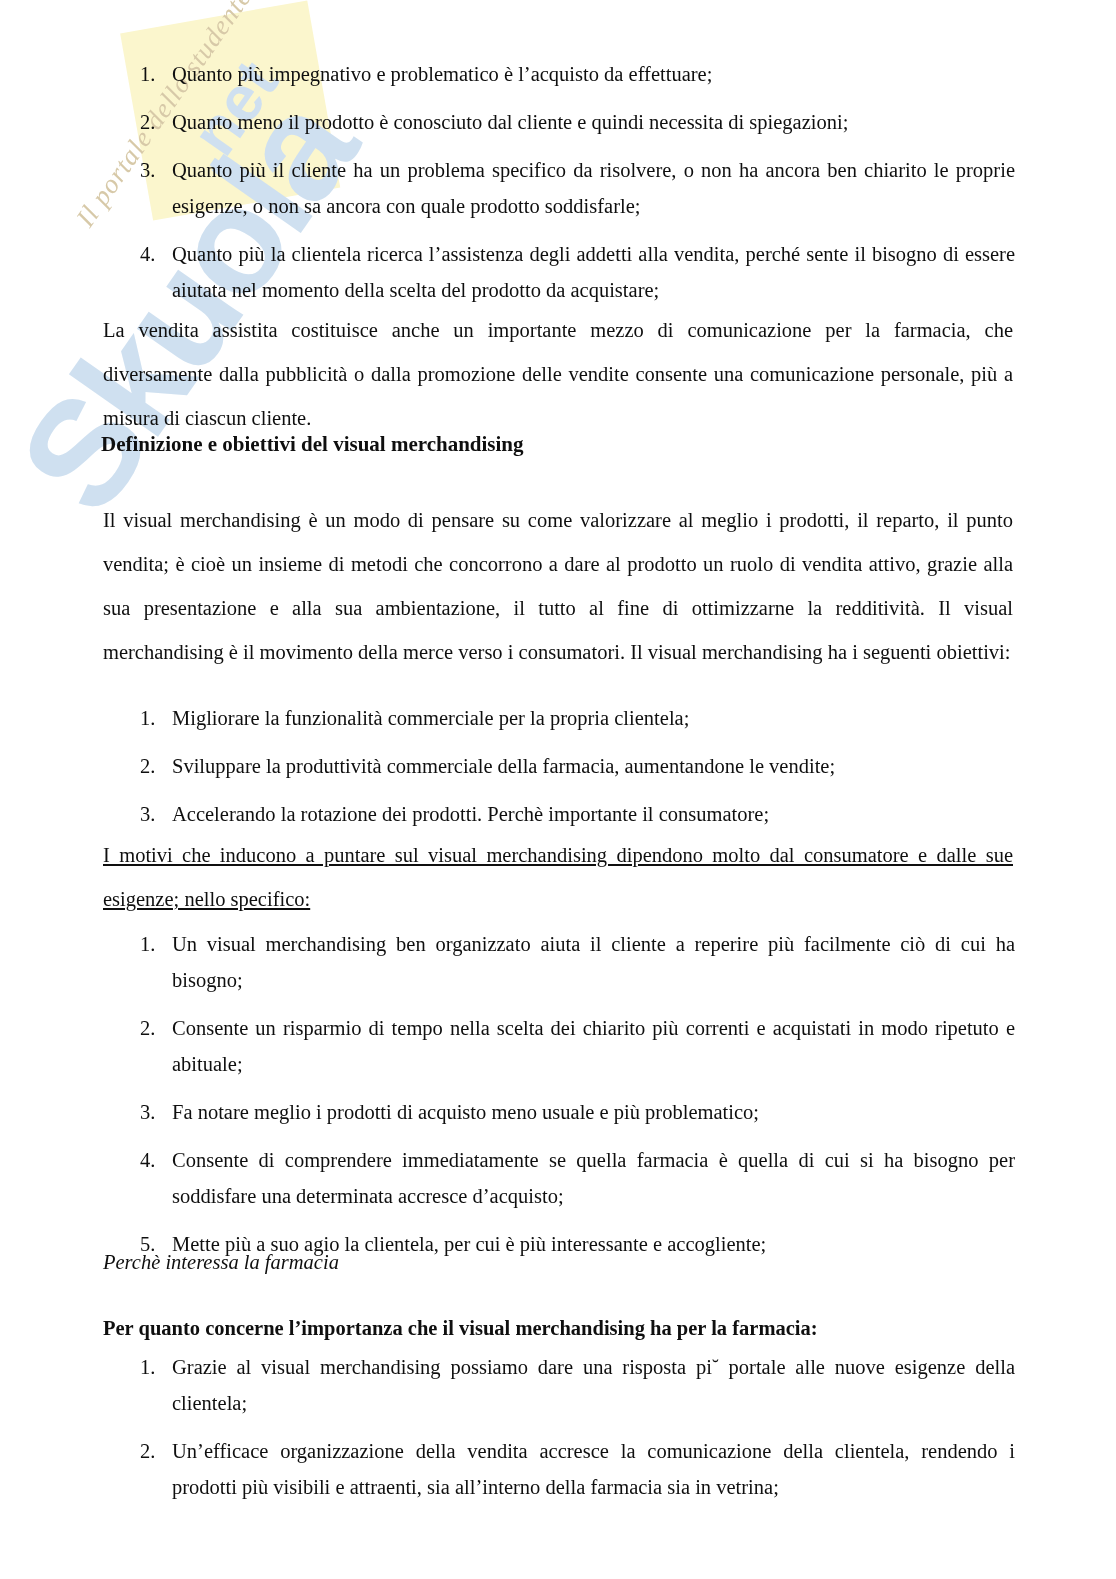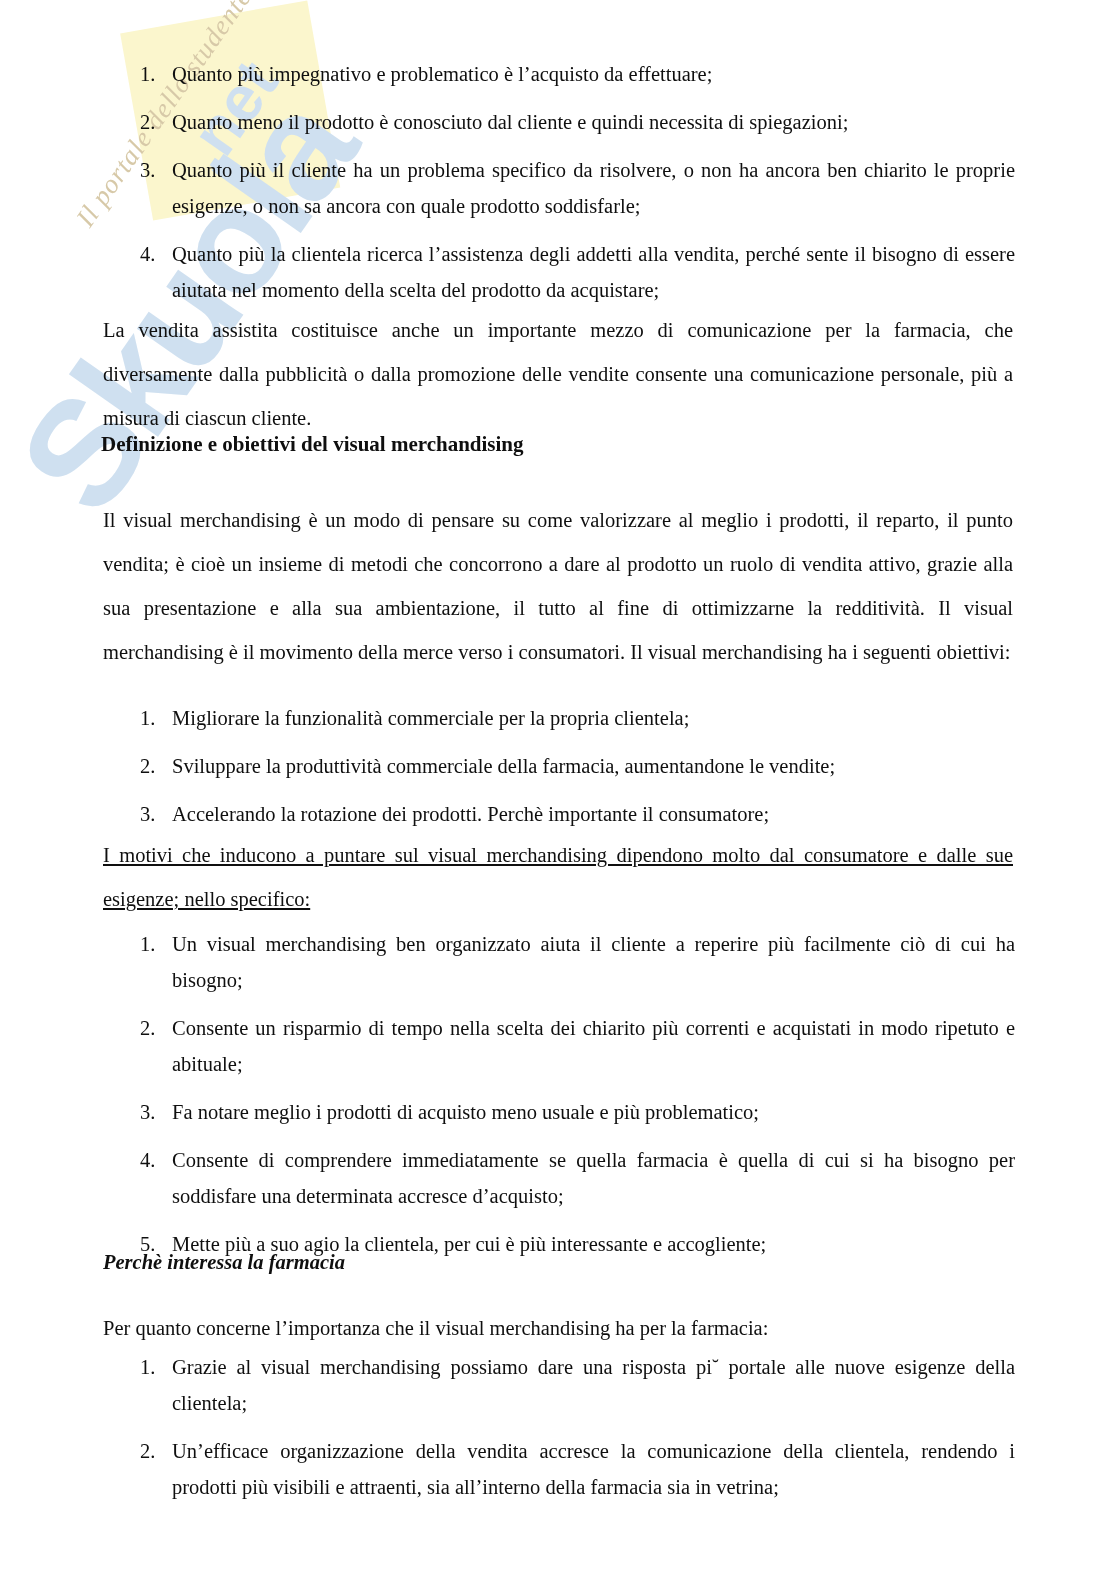--- a/index.html
+++ b/index.html
@@ -112,21 +112,21 @@
     line-height: 34px;
     font-weight: bold;
   }
 
   .heading-bold-italic {
     position: absolute;
     left: 103px;
     width: 910px;
     font-size: 20.5px;
     line-height: 34px;
-    font-weight: bold;
+    font-weight: normal;
     font-style: italic;
   }
 
   .olist {
     position: absolute;
     left: 103px;
     width: 912px;
     margin: 0;
     padding: 0;
     list-style: none;
@@ -238,21 +238,21 @@
         <span class="li-text">Consente di comprendere immediatamente se quella farmacia è quella di cui si ha bisogno per soddisfare una determinata accresce d’acquisto;</span>
       </li>
       <li>
         <span class="marker">5.</span>
         <span class="li-text">Mette più a suo agio la clientela, per cui è più interessante e accogliente;</span>
       </li>
     </ul>
 
     <div class="heading-bold-italic" style="top:1245px;">Perchè interessa la farmacia</div>
 
-    <div class="para" style="top:1294px;">Per quanto concerne l’importanza che il visual merchandising ha per la farmacia:</div>
+    <div class="para" style="top:1294px;font-weight:bold;">Per quanto concerne l’importanza che il visual merchandising ha per la farmacia:</div>
 
     <ul class="olist" style="top:1337px;">
       <li>
         <span class="marker">1.</span>
         <span class="li-text">Grazie al visual merchandising possiamo dare una risposta pi˘ portale alle nuove esigenze della clientela;</span>
       </li>
       <li>
         <span class="marker">2.</span>
         <span class="li-text">Un’efficace organizzazione della vendita accresce la comunicazione della clientela, rendendo i prodotti più visibili e attraenti, sia all’interno della farmacia sia in vetrina;</span>
       </li>

